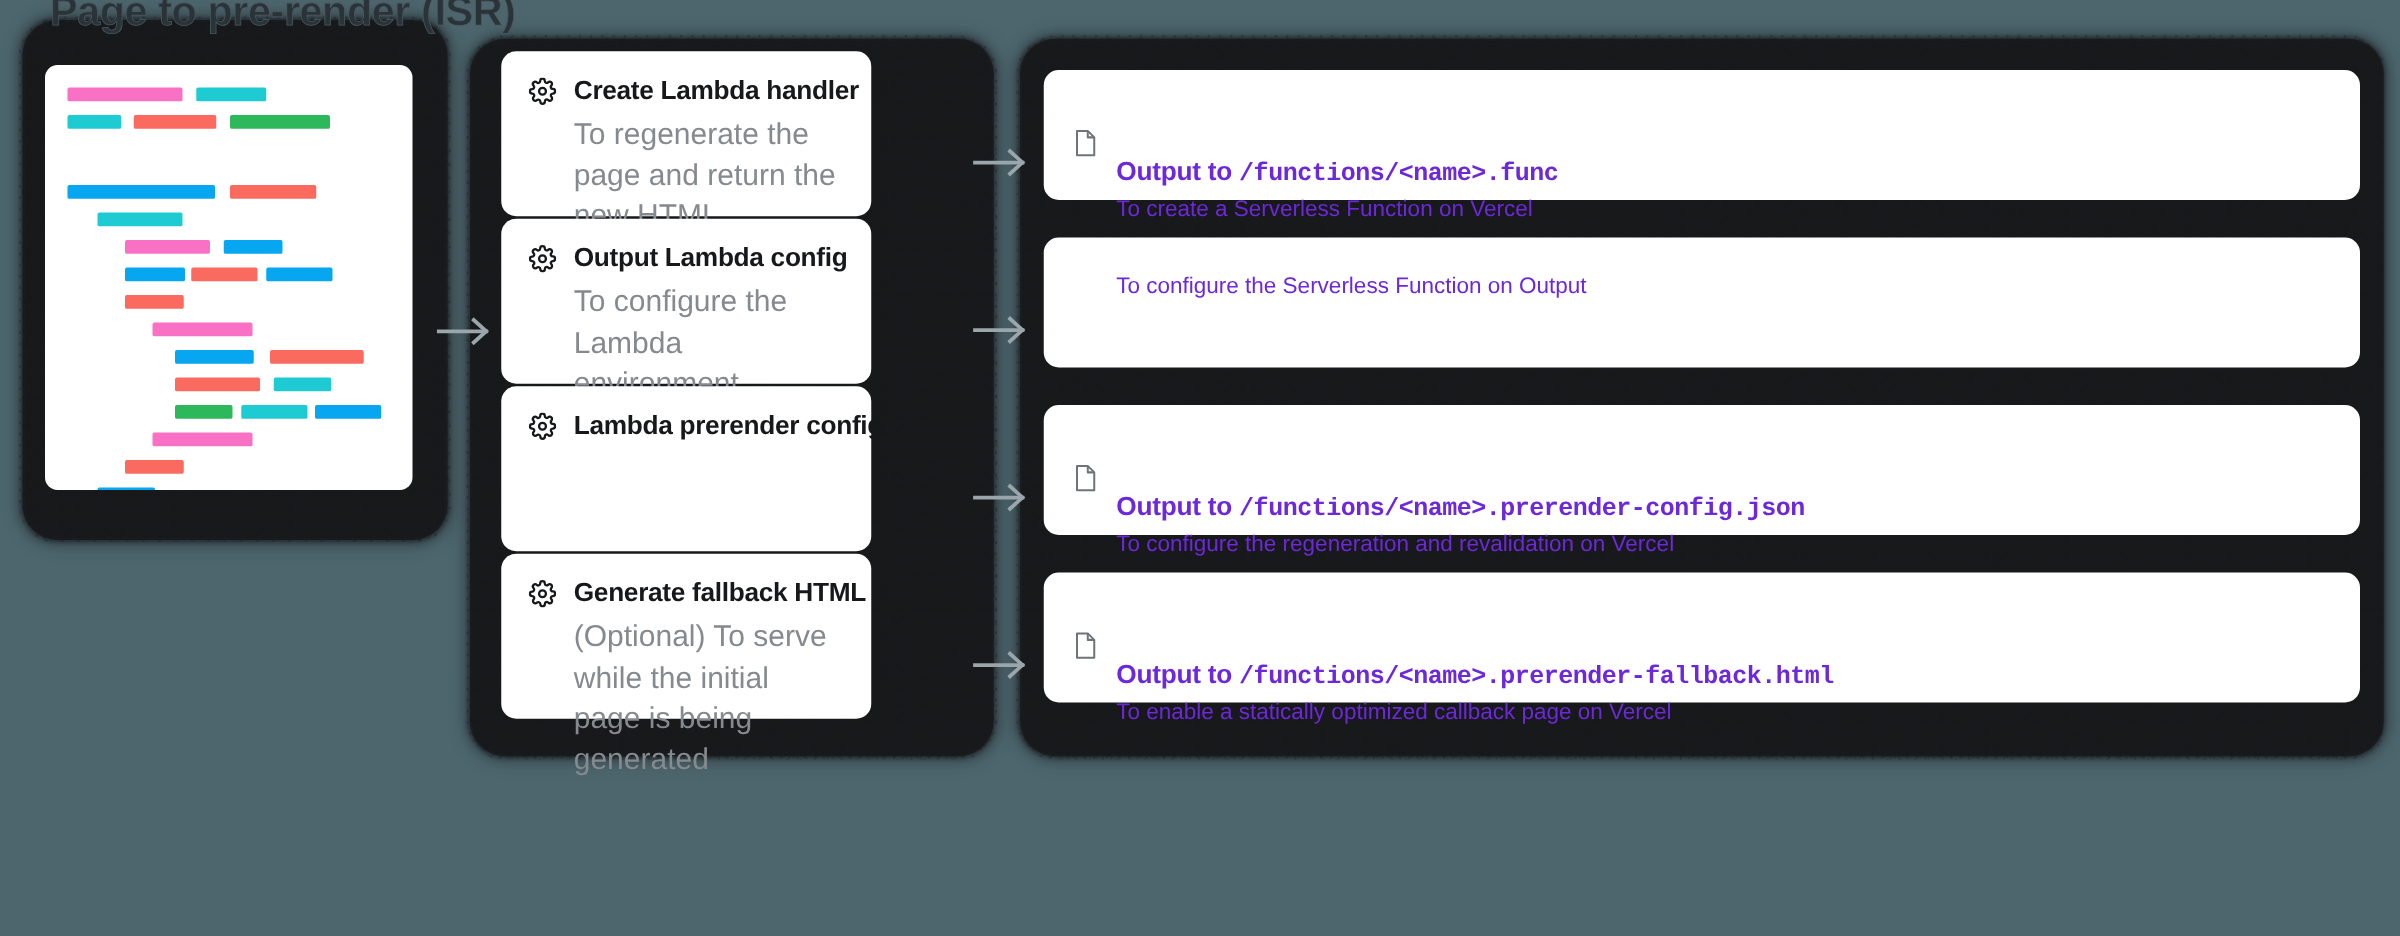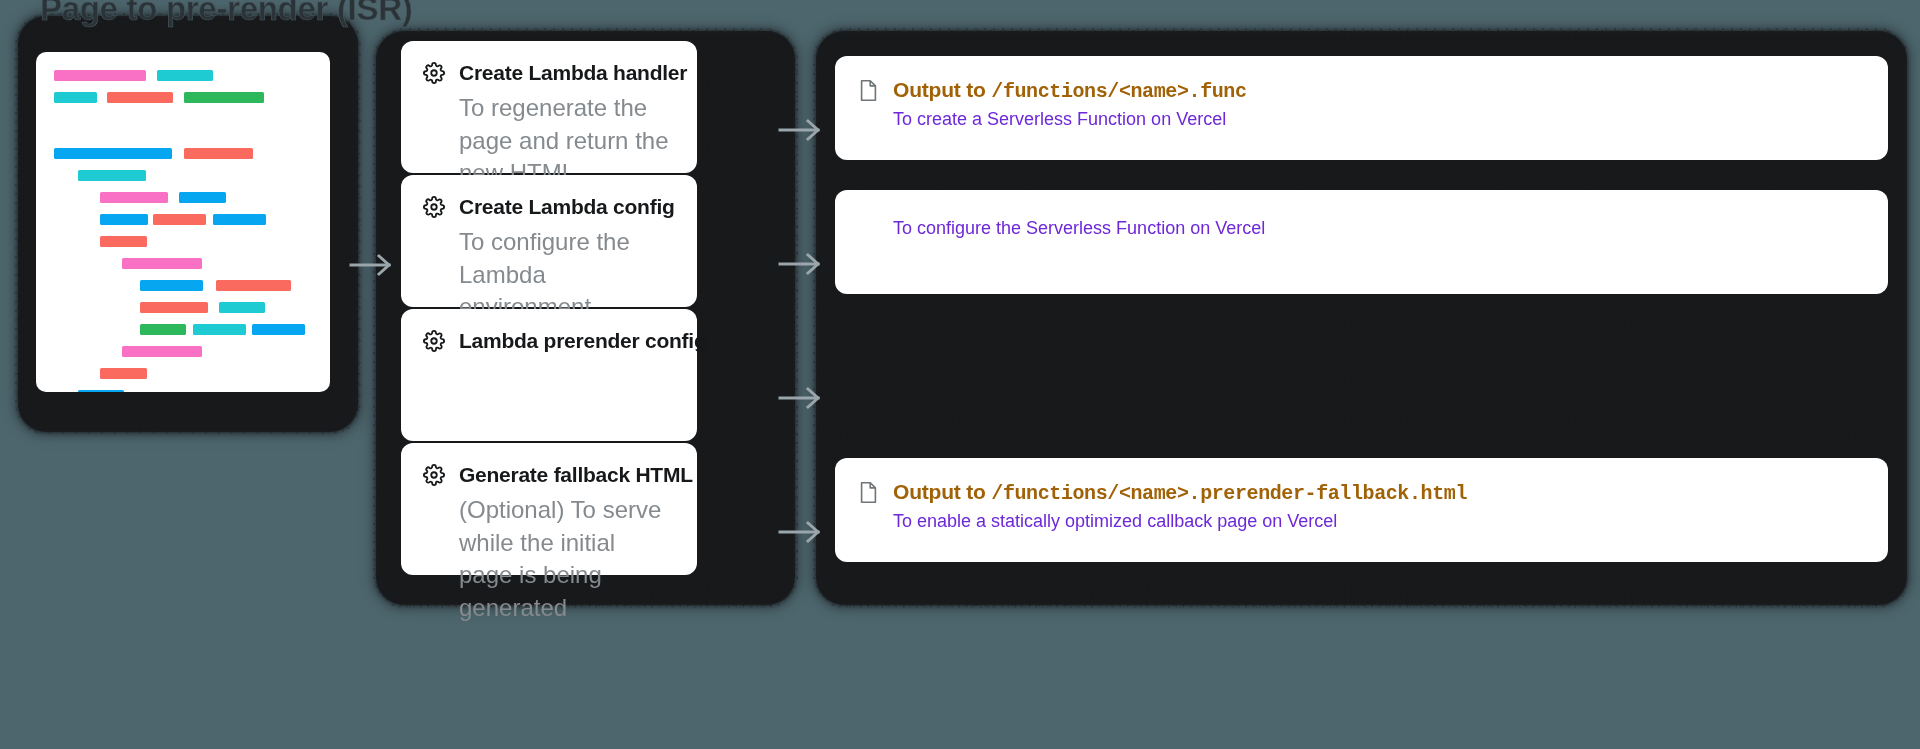--- a/index.html
+++ b/index.html
@@ -139,23 +139,24 @@
 
   .out-head {
     display: flex;
     align-items: center;
     gap: 15px;
   }
   .file-icon { width: 19px; height: 23px; flex: 0 0 19px; display: block; }
   .out-title {
     font-size: 21px;
     font-weight: 700;
-    color: #a16207;
+    color: #6d28d9;
     letter-spacing: -0.2px;
     white-space: nowrap;
+    margin-top: 48px;
   }
   .out-title .mono {
     font-family: "Liberation Mono", "DejaVu Sans Mono", monospace;
     font-weight: 700;
     font-size: 20px;
     letter-spacing: -0.4px;
   }
   .out-desc {
     margin-top: 6px;
     margin-left: 34px;
@@ -226,21 +227,21 @@
     </div>
     <div class="step-desc">To regenerate the page and return the new HTML</div>
   </div>
 
   <div class="card step-card" id="step-1">
     <div class="step-head">
       <svg class="gear-icon" viewBox="0 0 24 24" fill="none" stroke="#16181a" stroke-width="2" stroke-linecap="round" stroke-linejoin="round">
         <circle cx="12" cy="12" r="3"></circle>
         <path d="M19.4 15a1.65 1.65 0 0 0 .33 1.82l.06.06a2 2 0 1 1-2.83 2.83l-.06-.06a1.65 1.65 0 0 0-1.82-.33 1.65 1.65 0 0 0-1 1.51V21a2 2 0 1 1-4 0v-.09A1.65 1.65 0 0 0 9 19.4a1.65 1.65 0 0 0-1.82.33l-.06.06a2 2 0 1 1-2.83-2.83l.06-.06a1.65 1.65 0 0 0 .33-1.82 1.65 1.65 0 0 0-1.51-1H3a2 2 0 1 1 0-4h.09A1.65 1.65 0 0 0 4.6 9a1.65 1.65 0 0 0-.33-1.82l-.06-.06a2 2 0 1 1 2.83-2.83l.06.06A1.65 1.65 0 0 0 9 4.6a1.65 1.65 0 0 0 1-1.51V3a2 2 0 1 1 4 0v.09a1.65 1.65 0 0 0 1 1.51 1.65 1.65 0 0 0 1.82-.33l.06-.06a2 2 0 1 1 2.83 2.83l-.06.06a1.65 1.65 0 0 0-.33 1.82V9a1.65 1.65 0 0 0 1.51 1H21a2 2 0 1 1 0 4h-.09a1.65 1.65 0 0 0-1.51 1z"></path>
       </svg>
-      <span class="step-title">Create Lambda config</span>
+      <span class="step-title">Output Lambda config</span>
     </div>
     <div class="step-desc">To configure the Lambda environment</div>
   </div>
 
   <div class="card step-card" id="step-2">
     <div class="step-head">
       <svg class="gear-icon" viewBox="0 0 24 24" fill="none" stroke="#16181a" stroke-width="2" stroke-linecap="round" stroke-linejoin="round">
         <circle cx="12" cy="12" r="3"></circle>
         <path d="M19.4 15a1.65 1.65 0 0 0 .33 1.82l.06.06a2 2 0 1 1-2.83 2.83l-.06-.06a1.65 1.65 0 0 0-1.82-.33 1.65 1.65 0 0 0-1 1.51V21a2 2 0 1 1-4 0v-.09A1.65 1.65 0 0 0 9 19.4a1.65 1.65 0 0 0-1.82.33l-.06.06a2 2 0 1 1-2.83-2.83l.06-.06a1.65 1.65 0 0 0 .33-1.82 1.65 1.65 0 0 0-1.51-1H3a2 2 0 1 1 0-4h.09A1.65 1.65 0 0 0 4.6 9a1.65 1.65 0 0 0-.33-1.82l-.06-.06a2 2 0 1 1 2.83-2.83l.06.06A1.65 1.65 0 0 0 9 4.6a1.65 1.65 0 0 0 1-1.51V3a2 2 0 1 1 4 0v.09a1.65 1.65 0 0 0 1 1.51 1.65 1.65 0 0 0 1.82-.33l.06-.06a2 2 0 1 1 2.83 2.83l-.06.06a1.65 1.65 0 0 0-.33 1.82V9a1.65 1.65 0 0 0 1.51 1H21a2 2 0 1 1 0 4h-.09a1.65 1.65 0 0 0-1.51 1z"></path>
       </svg>
@@ -264,23 +265,33 @@
       <svg class="file-icon" viewBox="0 0 16 20" fill="none" stroke="#6e7478" stroke-width="1.4" stroke-linejoin="round">
         <path d="M2 1.5h7.5L14 6v12.5H2z"></path>
         <path d="M9.5 1.5V6H14"></path>
       </svg>
       <span class="out-title"><span>Output to </span><span class="mono">/functions/&lt;name&gt;.func</span></span>
     </div>
     <div class="out-desc">To create a Serverless Function on Vercel</div>
   </div>
 
   <div class="card out-card" id="out-1">
-    <div class="out-desc">To configure the Serverless Function on Vercel</div>
-  </div>
-
+    <div class="out-desc">To configure the Serverless Function on Output</div>
+  </div>
+
+  <div class="card out-card" id="out-2">
+    <div class="out-head">
+      <svg class="file-icon" viewBox="0 0 16 20" fill="none" stroke="#6e7478" stroke-width="1.4" stroke-linejoin="round">
+        <path d="M2 1.5h7.5L14 6v12.5H2z"></path>
+        <path d="M9.5 1.5V6H14"></path>
+      </svg>
+      <span class="out-title"><span>Output to </span><span class="mono">/functions/&lt;name&gt;.prerender-config.json</span></span>
+    </div>
+    <div class="out-desc">To configure the regeneration and revalidation on Vercel</div>
+  </div>
 
   <div class="card out-card" id="out-3">
     <div class="out-head">
       <svg class="file-icon" viewBox="0 0 16 20" fill="none" stroke="#6e7478" stroke-width="1.4" stroke-linejoin="round">
         <path d="M2 1.5h7.5L14 6v12.5H2z"></path>
         <path d="M9.5 1.5V6H14"></path>
       </svg>
       <span class="out-title"><span>Output to </span><span class="mono">/functions/&lt;name&gt;.prerender-fallback.html</span></span>
     </div>
     <div class="out-desc">To enable a statically optimized callback page on Vercel</div>

